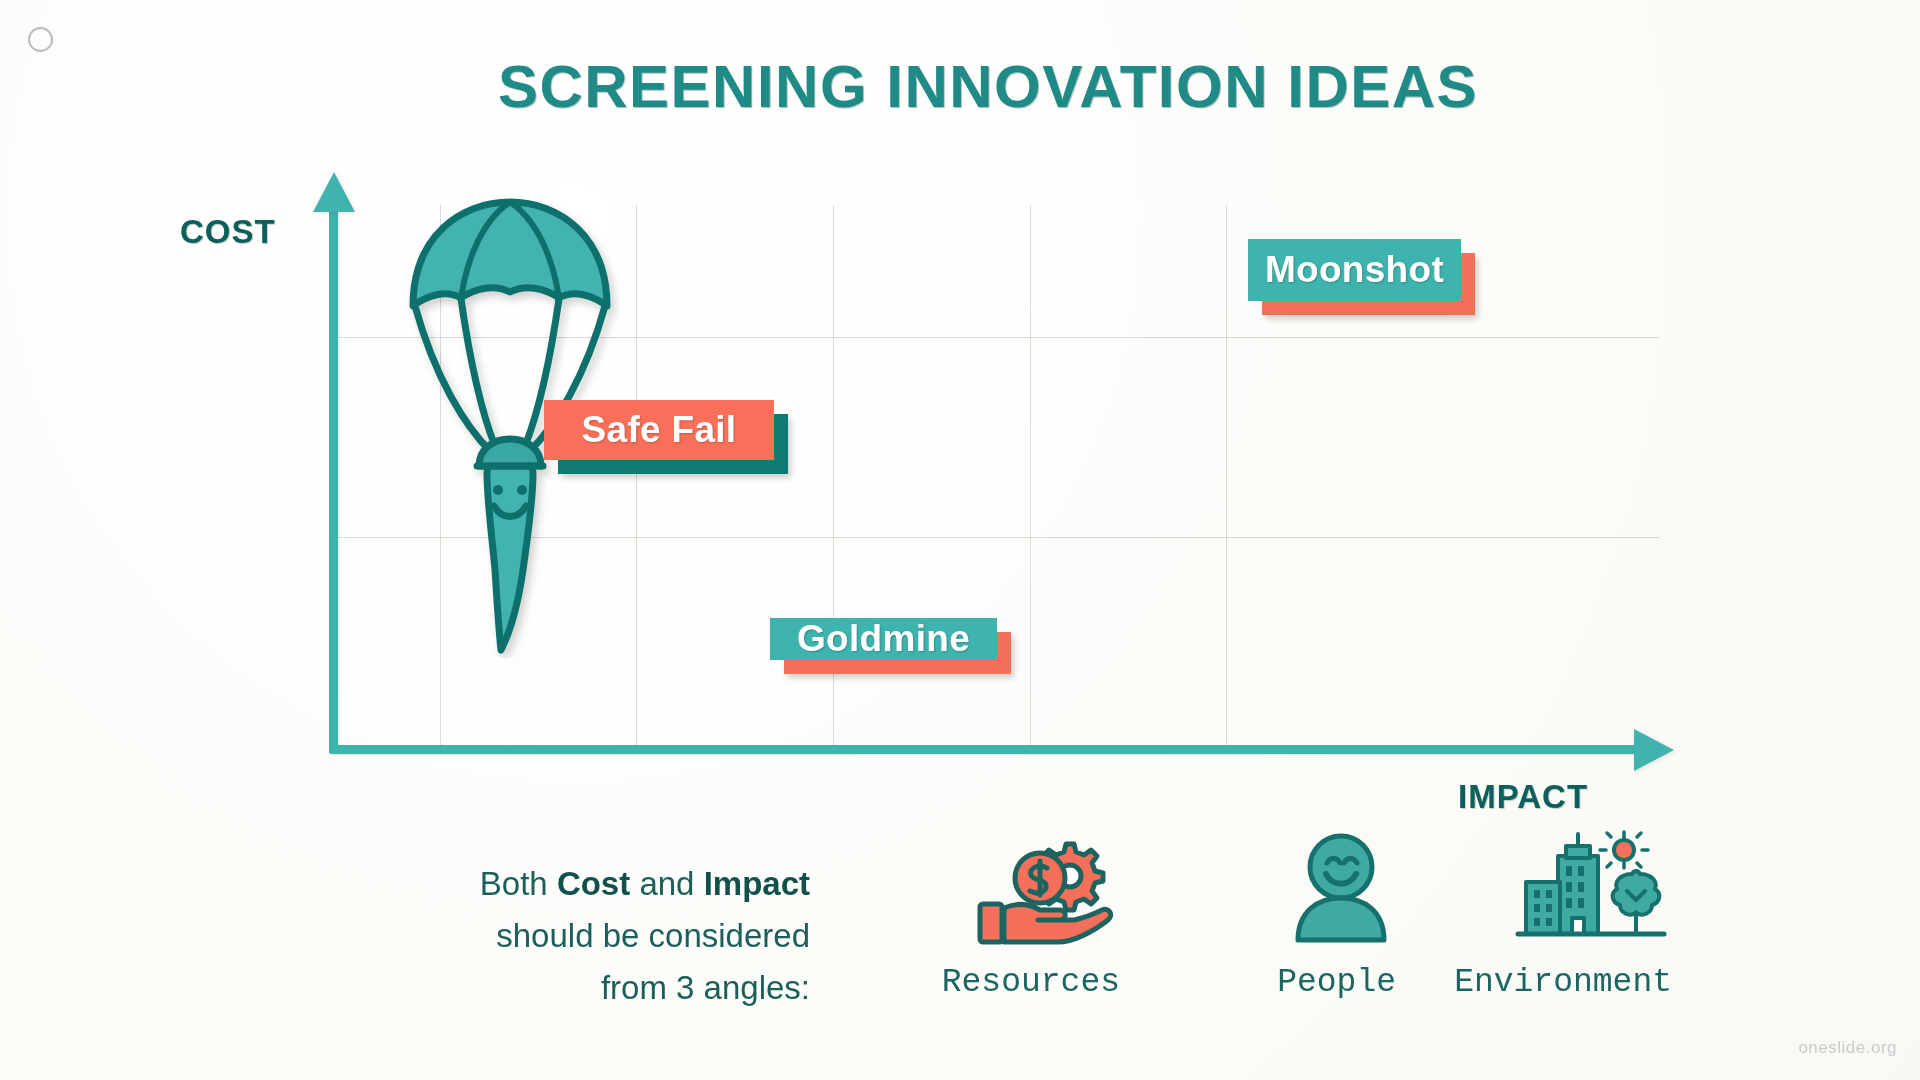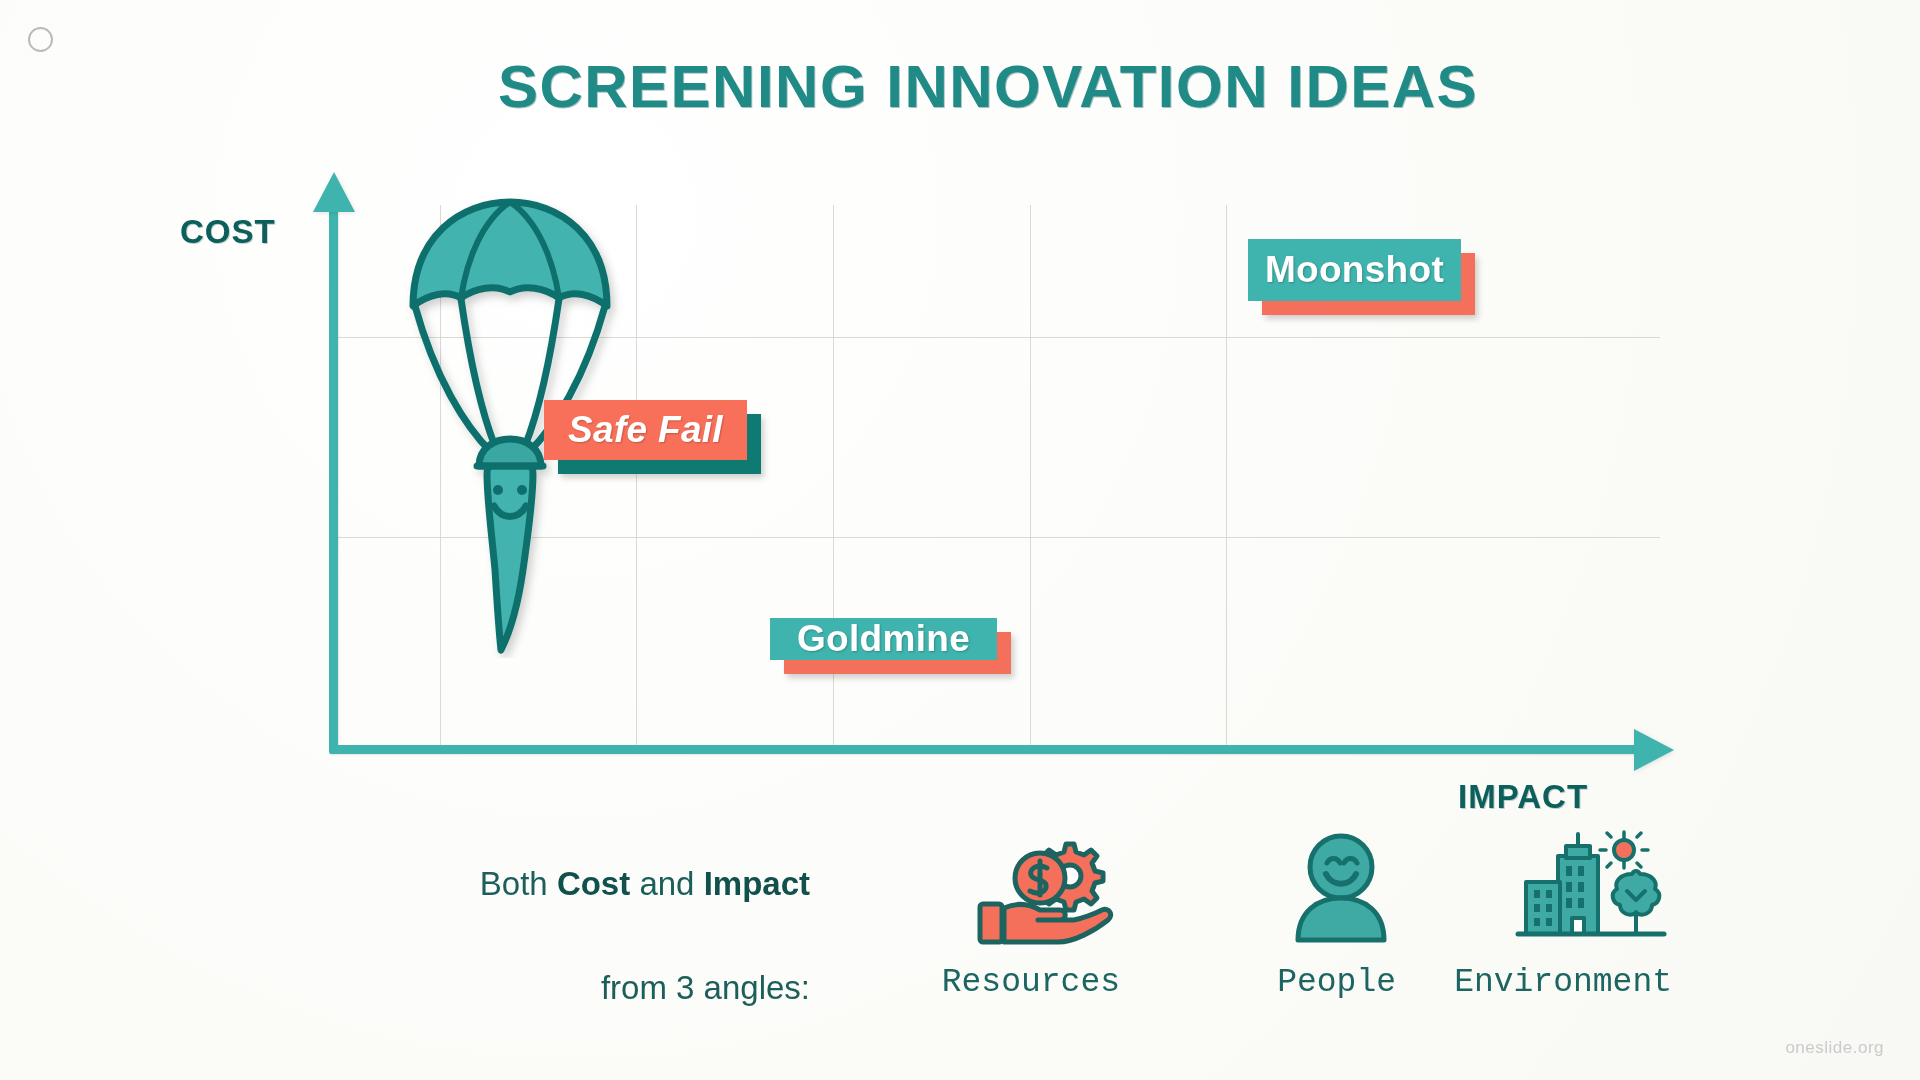--- a/index.html
+++ b/index.html
@@ -93,21 +93,21 @@
     position:absolute;left:0;top:0;
     width:100%;height:100%;
     display:flex;align-items:center;justify-content:center;
     color:#ffffff;font-weight:bold;
     letter-spacing:.3px;
     text-shadow:1px 1px 2px rgba(0,0,0,.22);
   }
   #marker-moonshot{left:1248px;top:239px;width:213px;height:62px;}
   #marker-moonshot .main-box{background:#3fb3ad;font-size:37px;}
   #marker-moonshot .shadow-box{background:#f4705a;}
-  #marker-safefail{left:544px;top:400px;width:203px;height:60px;font-style:italic;}
+  #marker-safefail{left:544px;top:400px;width:230px;height:60px;}
   #marker-safefail .main-box{background:#f9705a;font-size:37px;}
   #marker-safefail .shadow-box{background:#0e7a72;}
   #marker-goldmine{left:770px;top:618px;width:227px;height:42px;}
   #marker-goldmine .main-box{background:#3fb3ad;font-size:37px;}
   #marker-goldmine .shadow-box{background:#f4705a;}
 
   
   .parachute{position:absolute;left:395px;top:198px;width:230px;height:460px;}
 
   
@@ -125,21 +125,21 @@
     display:flex;flex-direction:column;align-items:flex-end;
     width:230px;
     font-family:Liberation Mono, monospace;
   }
   .angle .glyph{height:120px;display:flex;align-items:flex-end;justify-content:center;}
   .angle .caption{
     margin-top:14px;
     color:#1c6561;font-size:33px;
   }
   .footer{
-    position:absolute;right:36px;bottom:22px;
+    position:absolute;right:23px;bottom:22px;
     color:#c9ccca;font-size:17px;letter-spacing:.5px;
   }
 </style>
 </head>
 <body>
 
 <div class="slide">
 
   <div class="corner-dot"></div>
 
@@ -211,21 +211,21 @@
     <div class="main-box">Safe Fail</div>
   </div>
 
   <div class="marker" id="marker-goldmine">
     <div class="shadow-box"></div>
     <div class="main-box">Goldmine</div>
   </div>
 
   <div class="note">
     <span>Both </span><b>Cost</b><span> and </span><b>Impact</b><br>
-    <br>
+    <span>should be considered</span><br>
     <span>from 3 angles:</span>
   </div>
 
   <div class="angles">
 
     <div class="angle">
       <div class="glyph">
         <svg width="150" height="120" viewBox="0 0 150 120" xmlns="http://www.w3.org/2000/svg">
 
           <g stroke="#1d6460" stroke-width="5" stroke-linejoin="round">

